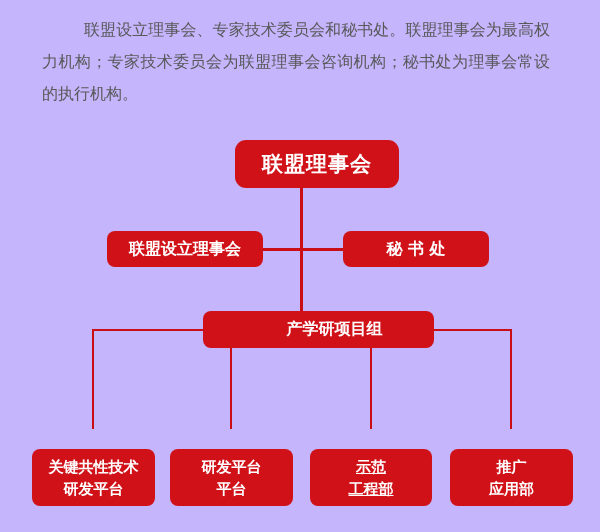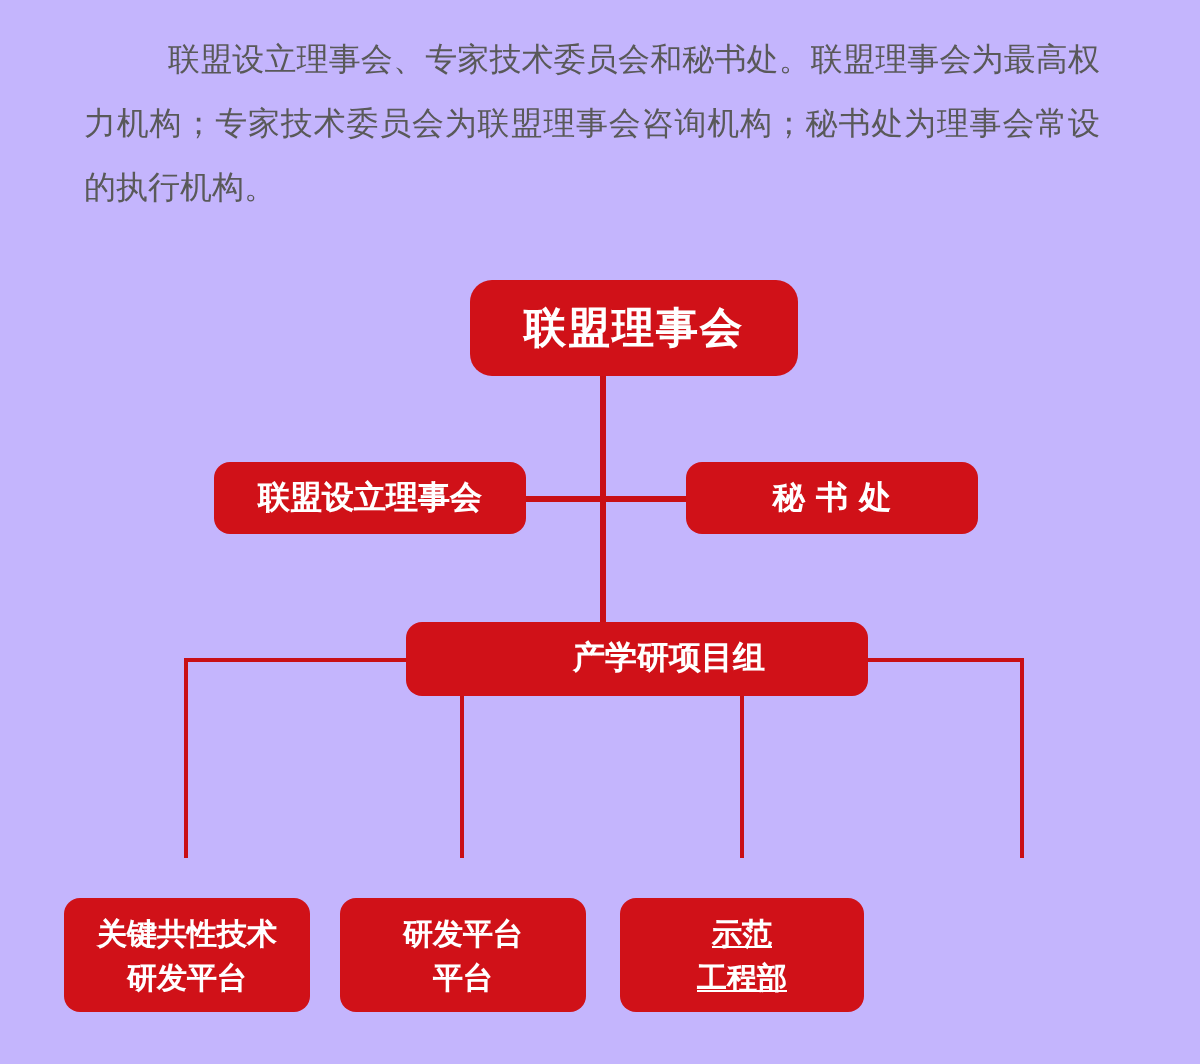--- a/index.html
+++ b/index.html
@@ -116,15 +116,19 @@
     <div class="node n-bottom n-info">
       <span class="node-label">研发平台
 平台</span>
     </div>
 
     <div class="node n-bottom n-demo">
       <span class="node-label">示范
 工程部</span>
     </div>
 
+    <div class="node n-bottom n-promo">
+      <span class="node-label">推广
+应用部</span>
+    </div>
 
   </div>
 </div>
 
 </body></html>

